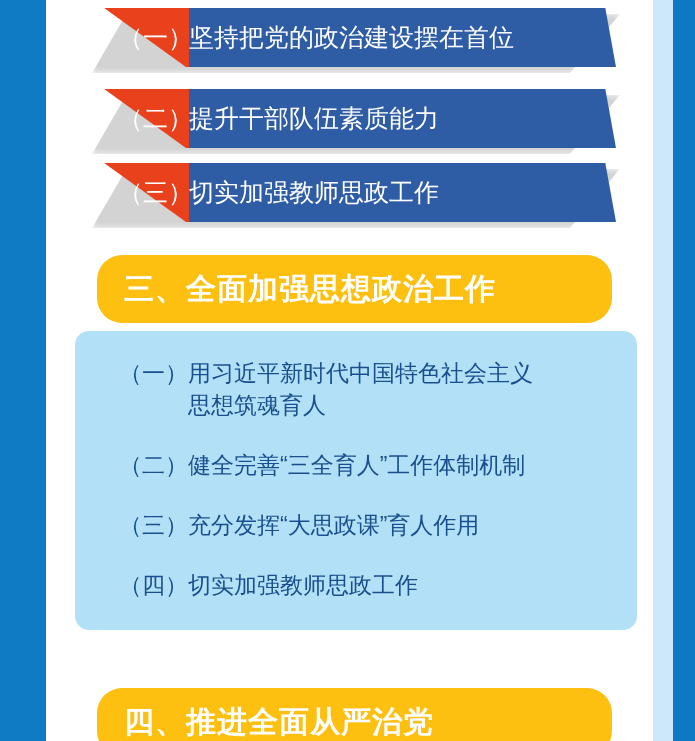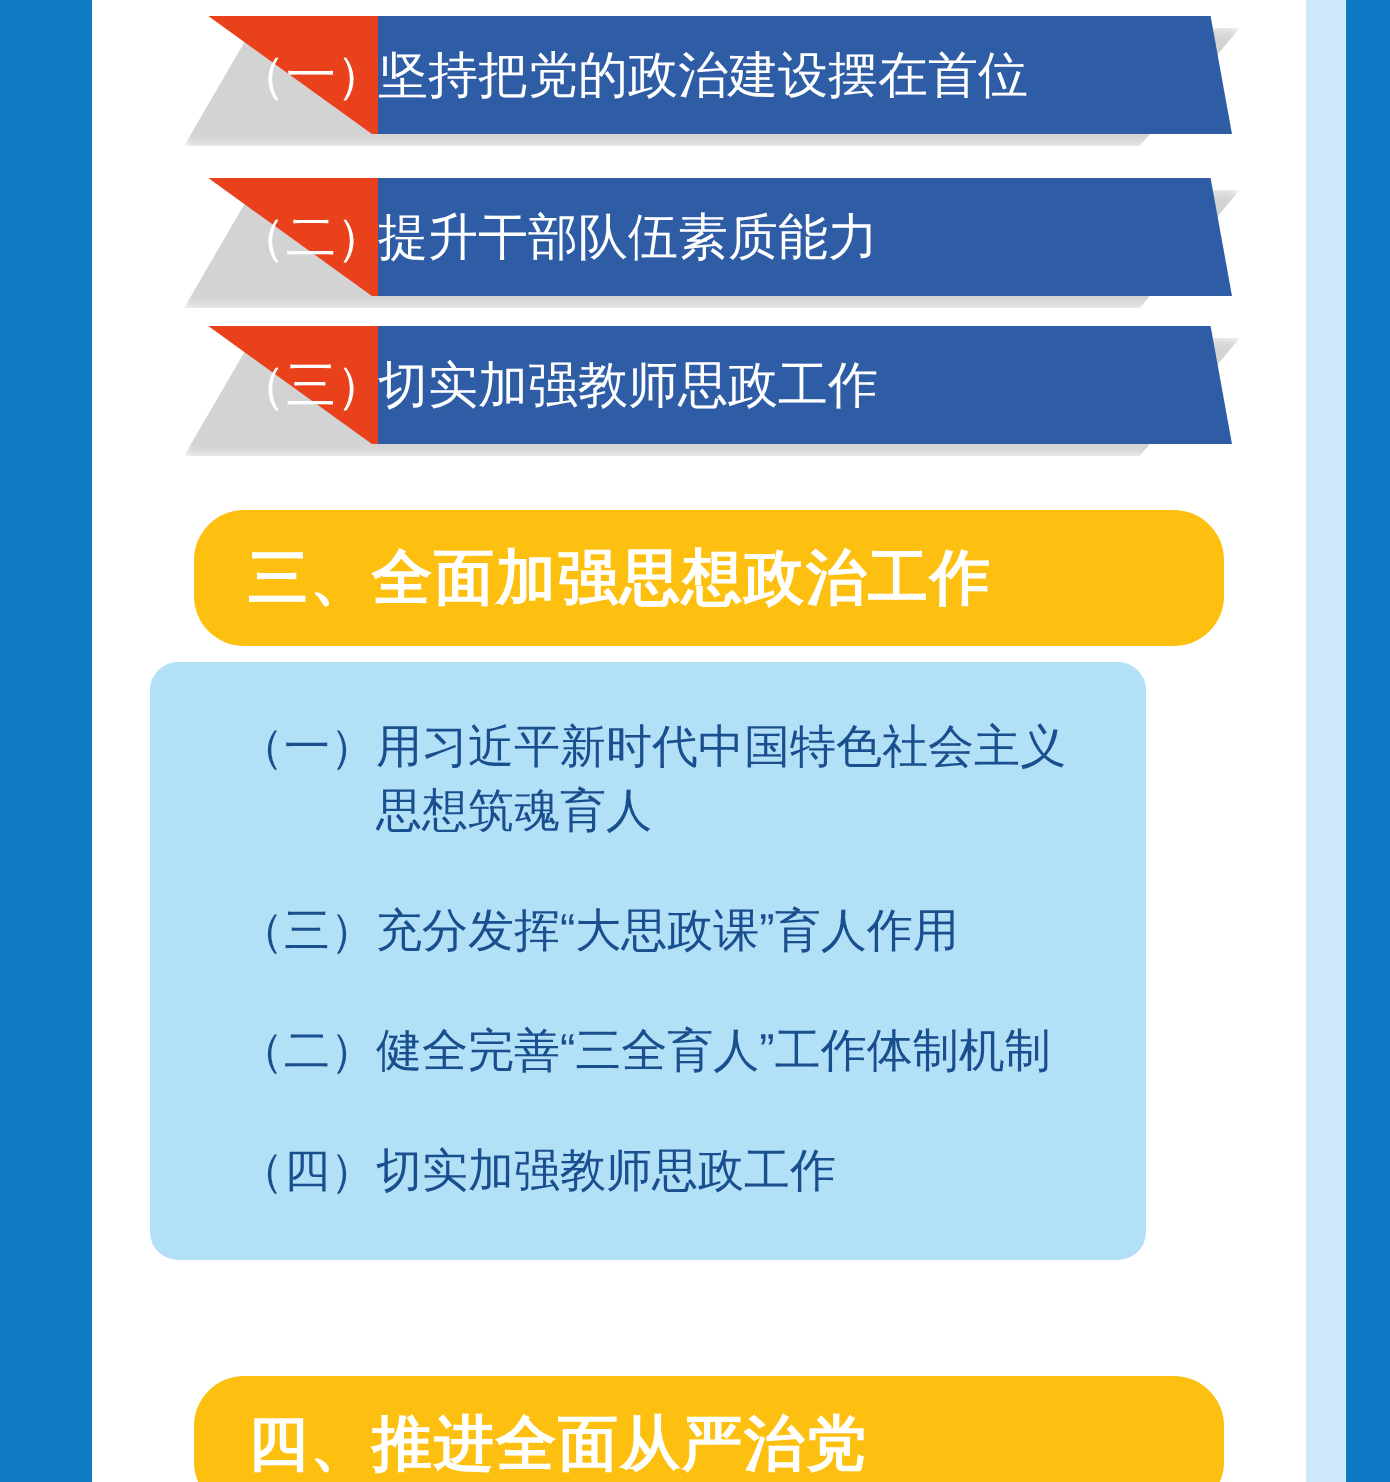--- a/index.html
+++ b/index.html
@@ -84,21 +84,21 @@
     color:#ffffff;
     font-size:30px;
     font-weight:bold;
     letter-spacing:1px;
     white-space:nowrap;
   }
 
   
   .panel{
     position:absolute;left:29px;top:331px;
-    width:498px;height:299px;
+    width:562px;height:299px;
     background:#b2e0f6;
     border-radius:14px;
     box-sizing:border-box;
     padding:26px 22px 18px 44px;
   }
   .panel-item{
     color:#1a4f8f;
     font-size:23px;
     line-height:32px;
     margin-bottom:28px;
@@ -139,22 +139,22 @@
       <div class="btxt">切实加强教师思政工作</div>
     </div>
 
     <div class="pill" style="top:255px;">
       <span class="pill-text">三、全面加强思想政治工作</span>
     </div>
 
     <div class="panel">
       <div class="panel-item">（一）用习近平新时代中国特色社会主义
 　　　思想筑魂育人</div>
+      <div class="panel-item">（二）健全完善“三全育人”工作体制机制</div>
       <div class="panel-item">（三）充分发挥“大思政课”育人作用</div>
-      <div class="panel-item">（二）健全完善“三全育人”工作体制机制</div>
       <div class="panel-item">（四）切实加强教师思政工作</div>
     </div>
 
     <div class="pill" style="top:688px;">
       <span class="pill-text">四、推进全面从严治党</span>
     </div>
 
   </div>
 
   <div class="rail-right-light"></div>

